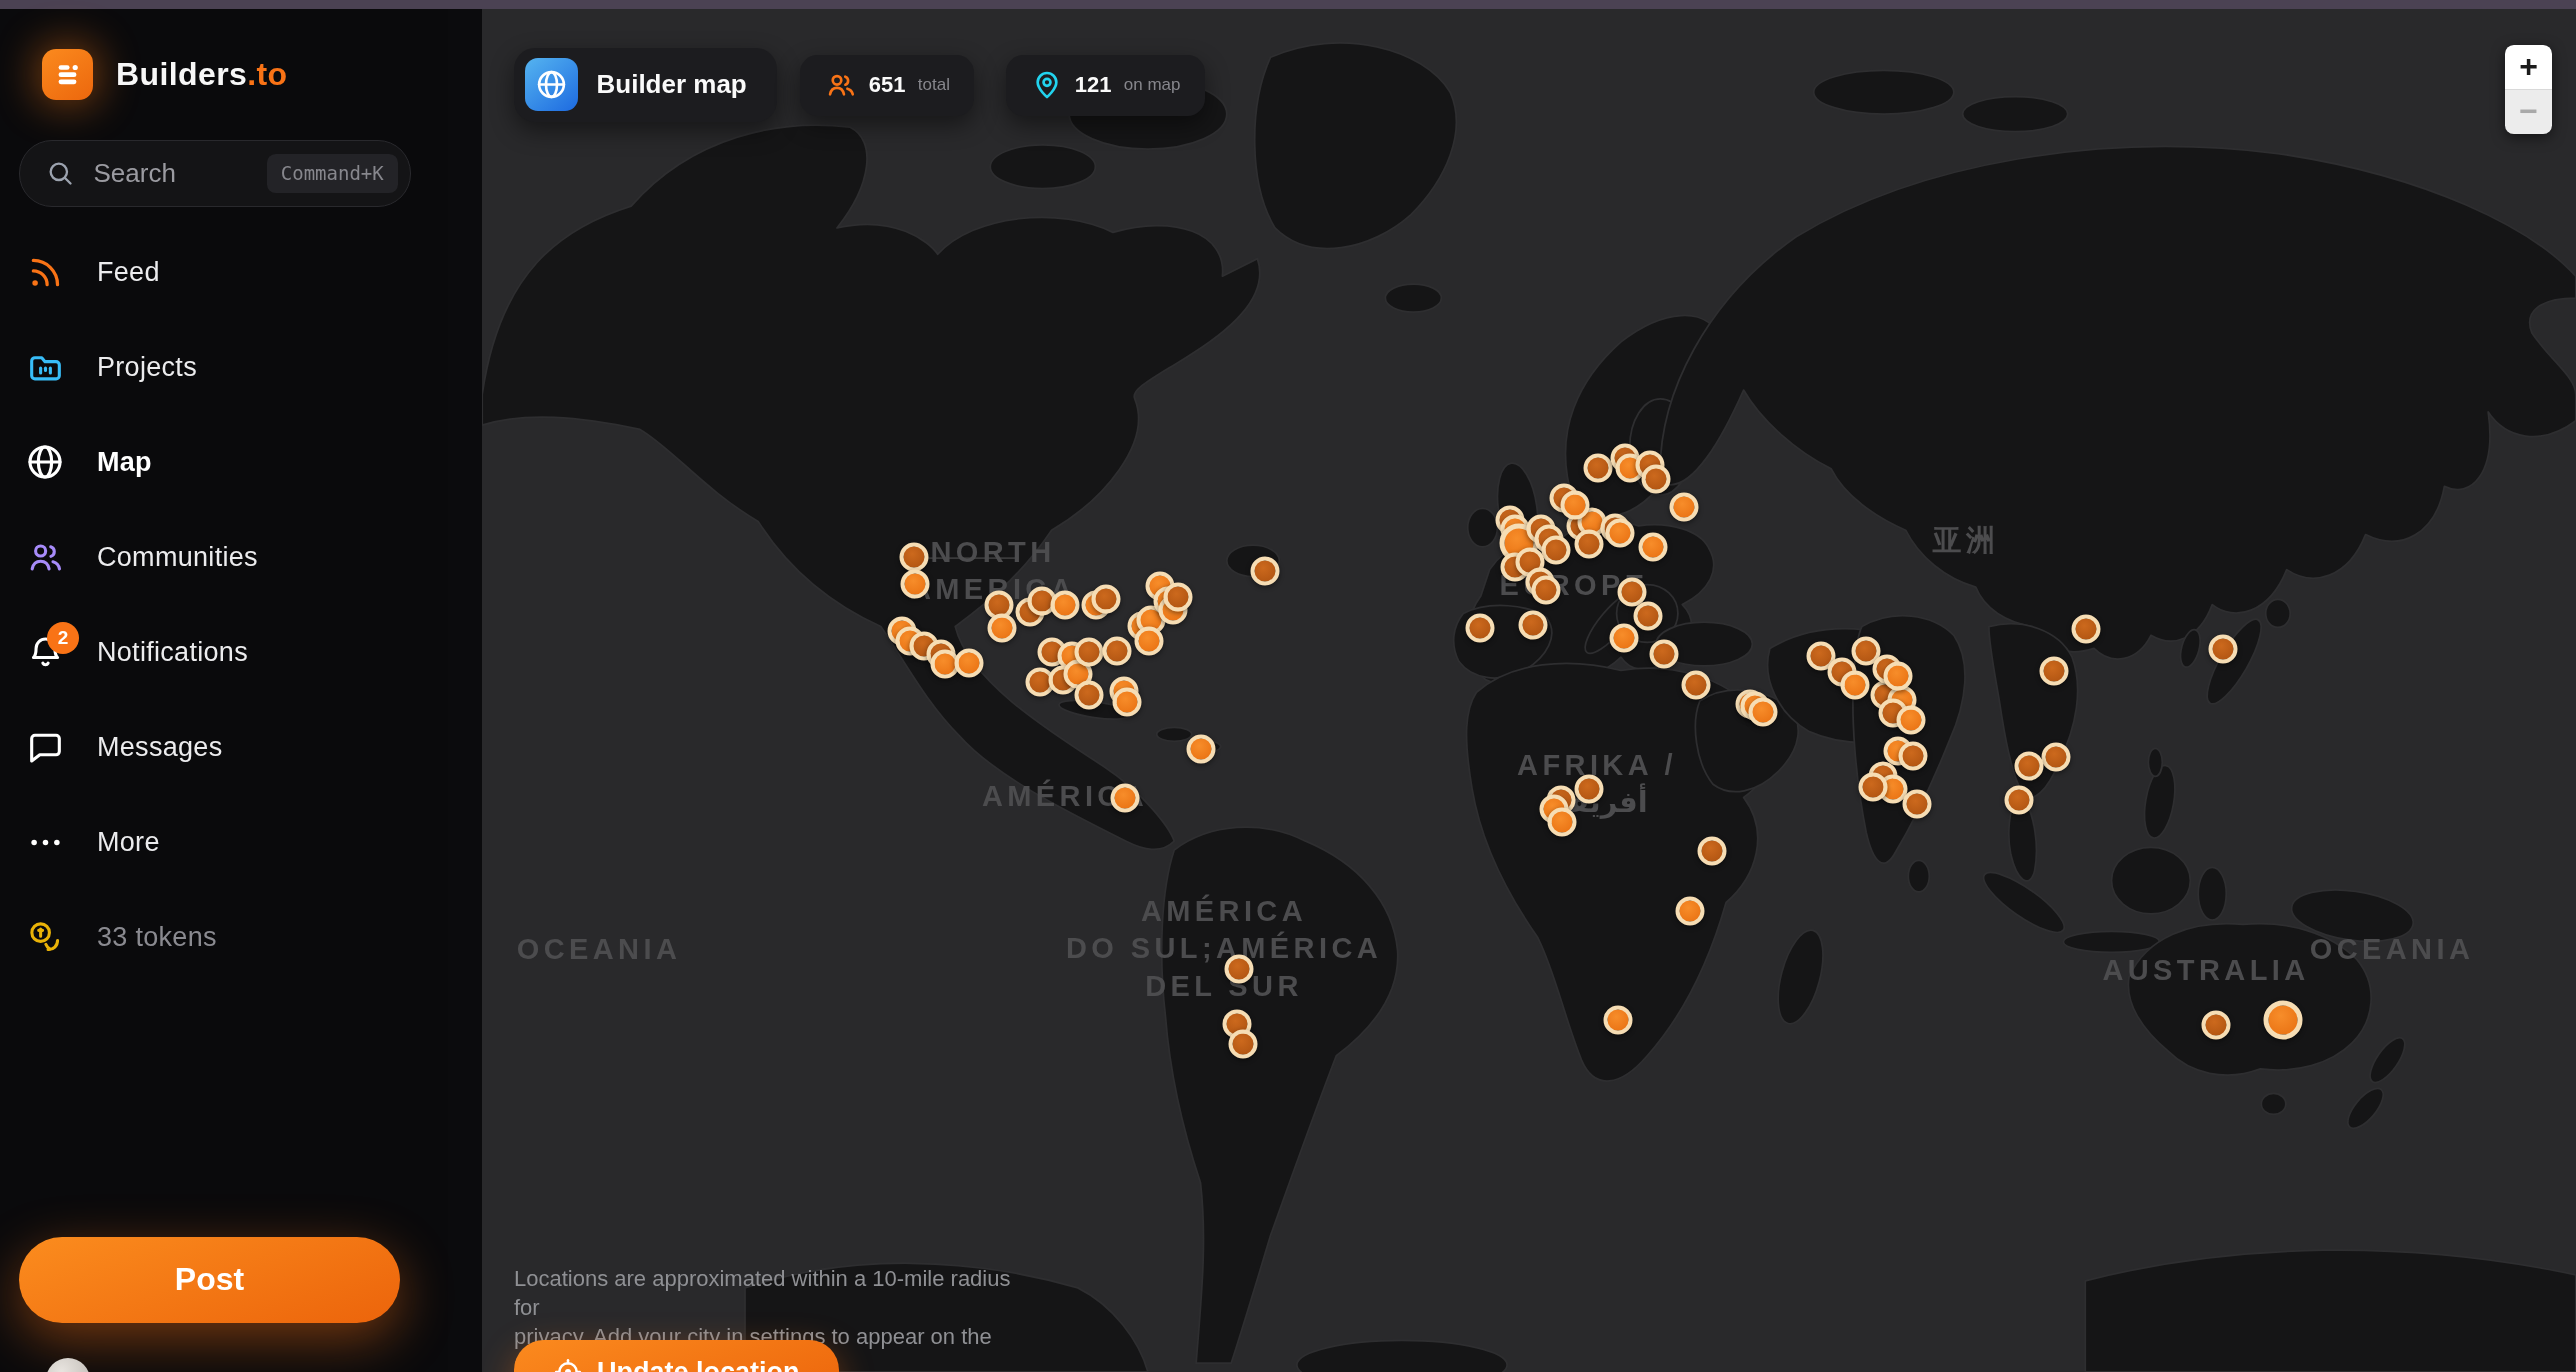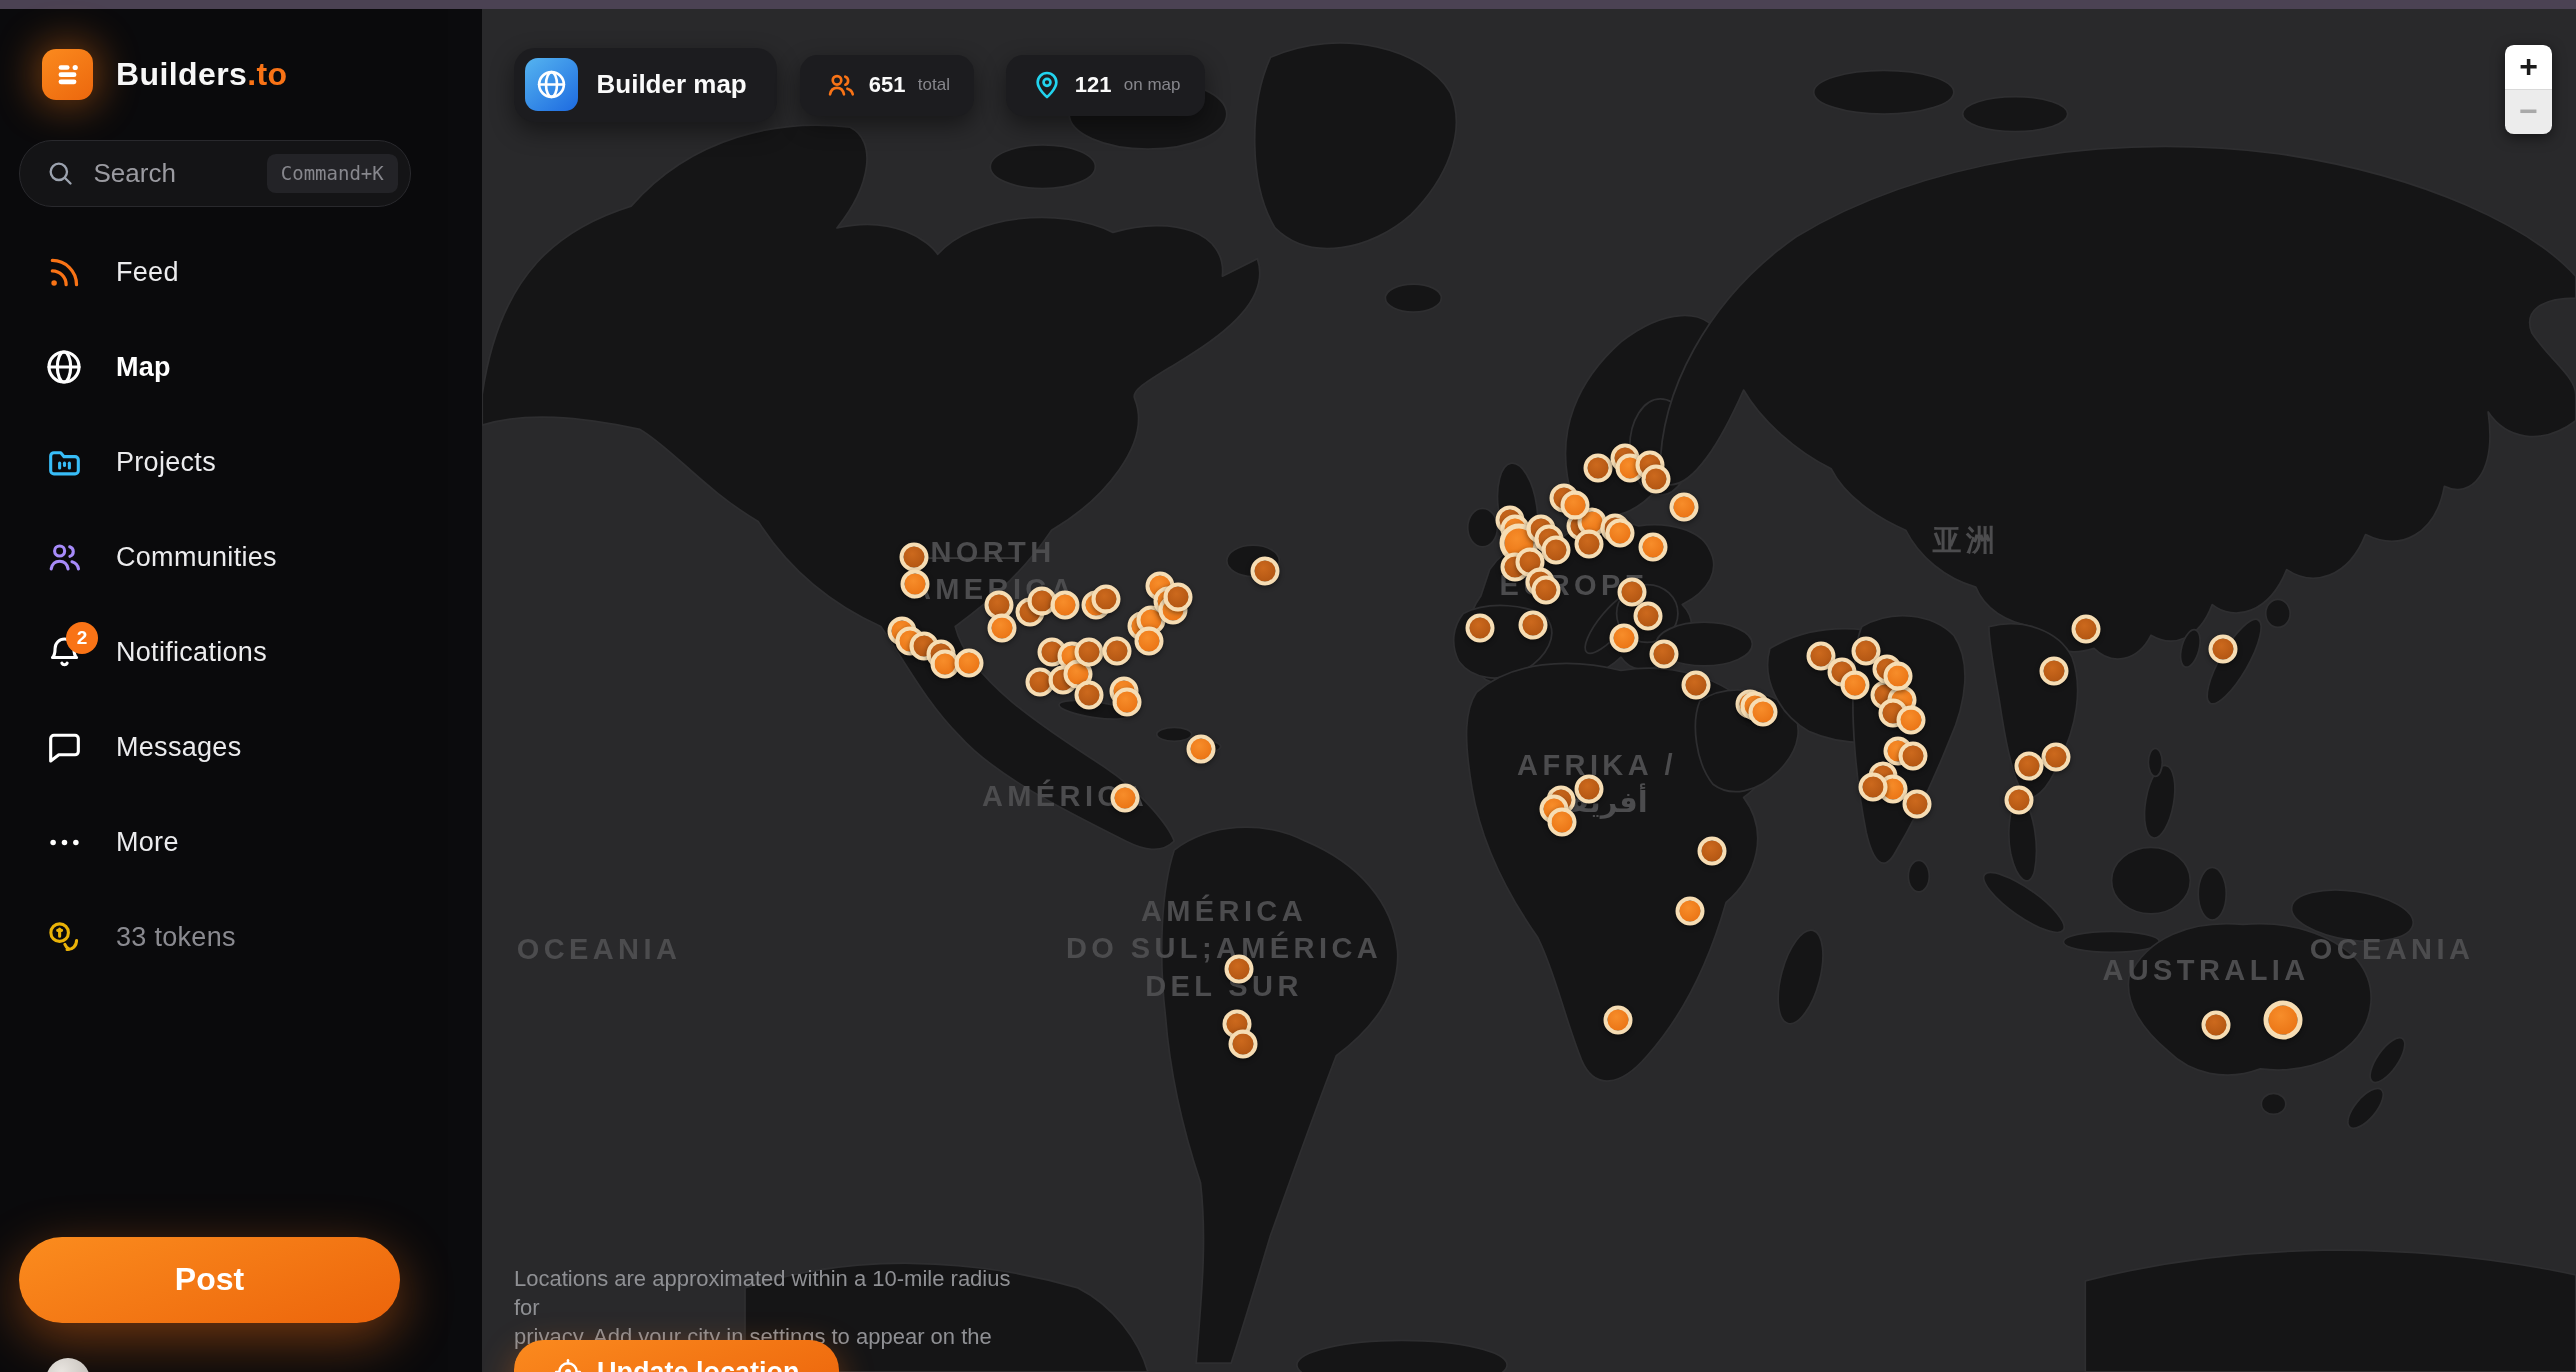--- a/index.html
+++ b/index.html
@@ -19,21 +19,21 @@
 
   .search-pill{position:absolute;left:19px;top:131px;width:392px;height:67px;border-radius:33px;
     background:#141416;border:1.8px solid #29292d;display:flex;align-items:center;padding:0 12.3px 0 26px;box-sizing:border-box;}
   .search-pill input{flex:1;background:transparent;border:none;outline:none;color:#d7d7da;font-size:26px;
     font-family:"Liberation Sans","DejaVu Sans",sans-serif;margin-left:17.5px;min-width:0;}
   .search-pill input::placeholder{color:#9b9ba1;}
   .kbd-badge{background:#232327;color:#87878d;border-radius:8.8px;padding:8.8px 14px;font-size:19px;
     font-family:"DejaVu Sans Mono",monospace;white-space:nowrap;}
 
   .nav{position:absolute;left:0;top:216px;width:482px;}
-  .nav-item{height:95px;display:flex;align-items:center;padding-left:44px;cursor:pointer;}
+  .nav-item{height:95px;display:flex;align-items:center;padding-left:25px;cursor:pointer;}
   .nav-icon{width:40px;height:40px;position:relative;display:flex;align-items:center;justify-content:center;flex:0 0 40px;}
   .nav-label{margin-left:32px;font-size:27px;color:#ececee;font-weight:400;letter-spacing:0.3px;}
   .nav-item.active .nav-label{font-weight:700;color:#ffffff;}
   .nav-item.muted .nav-label{color:#8a8a90;}
   .nav-badge{position:absolute;top:-10.5px;right:-14px;min-width:32px;height:32px;border-radius:16px;background:#f97316;
     color:#fff;font-size:19px;font-weight:700;display:flex;align-items:center;justify-content:center;}
 
   .post-btn{position:absolute;left:19px;top:1228px;width:381px;height:86px;border-radius:43px;border:none;cursor:pointer;
     background:linear-gradient(160deg,#fb8c1e,#ec640b);color:#fff;font-size:32px;font-weight:700;
     font-family:"Liberation Sans","DejaVu Sans",sans-serif;box-shadow:0 16px 53px rgba(244,110,20,.45);}
@@ -115,40 +115,40 @@
       <div class="nav-item">
         <span class="nav-icon">
           <svg width="39" height="39" viewBox="0 0 24 24" fill="none" stroke="#f97316" stroke-width="2" stroke-linecap="round">
             <path d="M4.5 11a8.5 8.5 0 0 1 8.5 8.5"></path>
               <path d="M4.5 4.6A14.9 14.9 0 0 1 19.4 19.5"></path>
             <circle cx="5.6" cy="18.4" r="1.7" fill="#f97316" stroke="none"></circle>
           </svg>
         </span>
         <span class="nav-label">Feed</span>
       </div>
-      <div class="nav-item active">
-        <span class="nav-icon">
-          <svg width="40" height="40" viewBox="0 0 24 24" fill="none" stroke="#ffffff" stroke-width="1.9" stroke-linecap="round">
-            <circle cx="12" cy="12" r="9"></circle>
-              <ellipse cx="12" cy="12" rx="4" ry="9"></ellipse>
-              <line x1="3" y1="12" x2="21" y2="12"></line>
-          </svg>
-        </span>
-        <span class="nav-label">Map</span>
-      </div>
       <div class="nav-item">
         <span class="nav-icon">
           <svg width="39" height="39" viewBox="0 0 24 24" fill="none" stroke="#38bdf8" stroke-width="1.9" stroke-linecap="round" stroke-linejoin="round">
             <path d="M3.5 8a2 2 0 0 1 2-2h4.2l2 2.4h6.8a2 2 0 0 1 2 2V17a2 2 0 0 1-2 2h-13a2 2 0 0 1-2-2Z"></path>
             <line x1="9" y1="12.4" x2="9" y2="15.4"></line>
               <line x1="12" y1="12.4" x2="12" y2="13.8"></line>
               <line x1="15" y1="12.4" x2="15" y2="15.4"></line>
           </svg>
         </span>
         <span class="nav-label">Projects</span>
+      </div>
+      <div class="nav-item active">
+        <span class="nav-icon">
+          <svg width="40" height="40" viewBox="0 0 24 24" fill="none" stroke="#ffffff" stroke-width="1.9" stroke-linecap="round">
+            <circle cx="12" cy="12" r="9"></circle>
+              <ellipse cx="12" cy="12" rx="4" ry="9"></ellipse>
+              <line x1="3" y1="12" x2="21" y2="12"></line>
+          </svg>
+        </span>
+        <span class="nav-label">Map</span>
       </div>
       <div class="nav-item">
         <span class="nav-icon">
           <svg width="39" height="39" viewBox="0 0 24 24" fill="none" stroke="#a78bfa" stroke-width="1.9" stroke-linecap="round">
             <circle cx="9" cy="8" r="3.1"></circle>
               <path d="M3.8 19c.6-3 2.6-4.7 5.2-4.7s4.6 1.7 5.2 4.7"></path>
             <path d="M15.2 5.4a3.1 3.1 0 0 1 .1 5.9"></path>
               <path d="M16.6 14.6c2.2.6 3.6 2.2 4 4.4"></path>
           </svg>
         </span>

